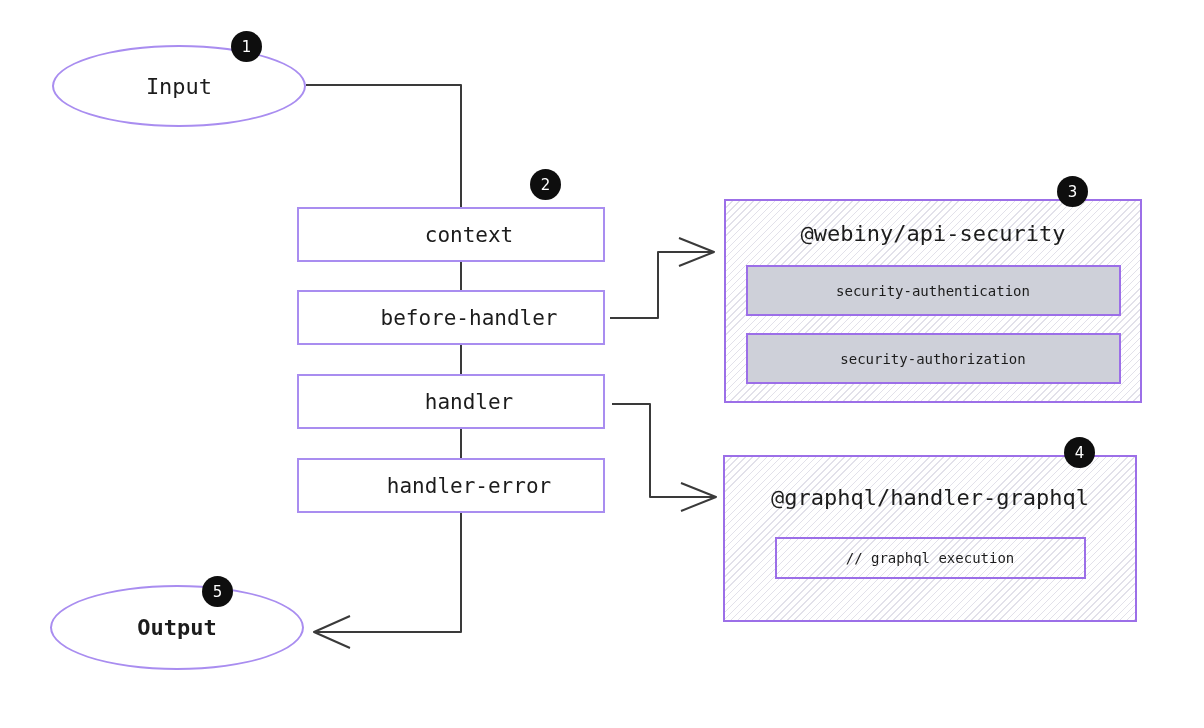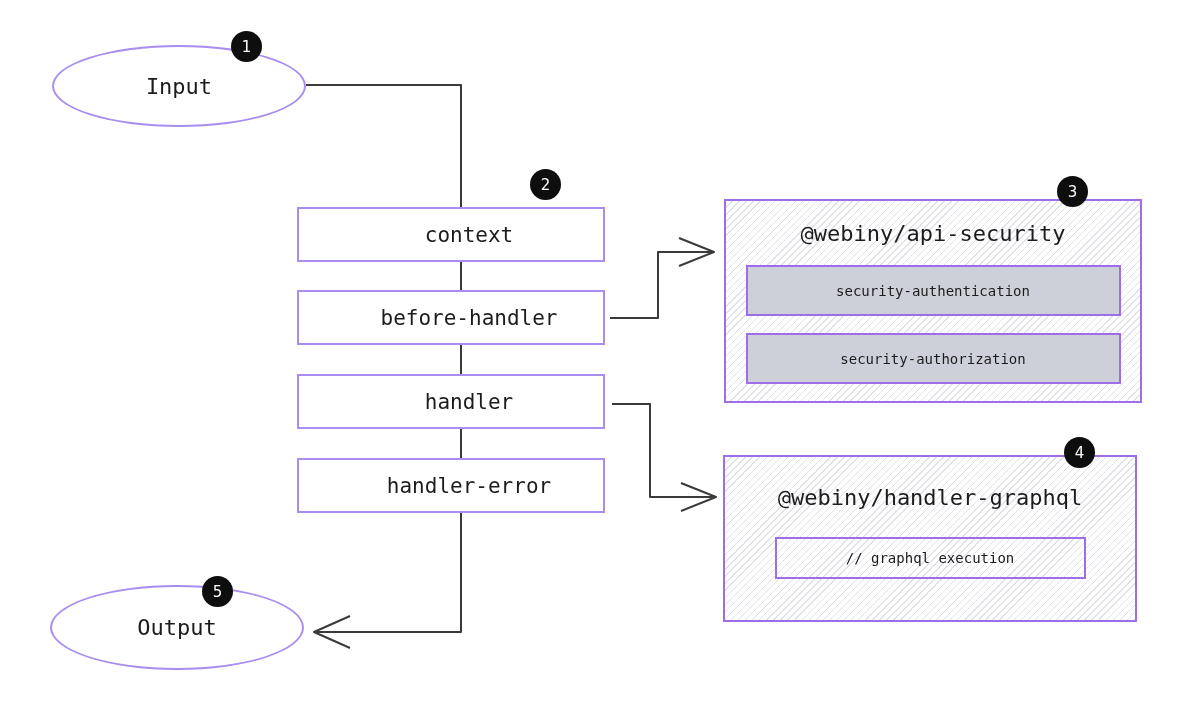--- a/index.html
+++ b/index.html
@@ -105,21 +105,21 @@
     font-family: "DejaVu Sans", "Liberation Sans", sans-serif;
     font-size: 15px;
   }
   .b1 { left: 231px; top: 31px; }
   .b2 { left: 530px; top: 169px; }
   .b3 { left: 1057px; top: 176px; }
   .b4 { left: 1064px; top: 437px; }
   .b5 { left: 202px; top: 576px; }
 
   .n-input  { left: 52px; top: 45px; width: 254px; height: 82px; }
-  .n-output { left: 50px; top: 585px; width: 254px; height: 85px; }
+  .n-output { left: 50px; top: 585px; width: 254px; height: 85px; font-weight: bold; }
   .s-context       { top: 207px; }
   .s-before        { top: 290px; }
   .s-handler       { top: 374px; }
   .s-handler-error { top: 458px; }
 </style>
 </head>
 <body>
 
 <div class="canvas">
 
@@ -149,21 +149,21 @@
     <span>handler-error</span>
   </div>
 
   <div class="package pkg-security">
     <div class="package-title">@webiny/api-security</div>
     <div class="plugin gray">security-authentication</div>
     <div class="plugin gray">security-authorization</div>
   </div>
 
   <div class="package pkg-graphql">
-    <div class="package-title">@webiny/handler-graphql</div>
+    <div class="package-title">@graphql/handler-graphql</div>
     <div class="plugin clear">// graphql execution</div>
   </div>
 
   <div class="node ellipse n-output">
     <span>Output</span>
   </div>
 
   <div class="badge b1">1</div>
   <div class="badge b2">2</div>
   <div class="badge b3">3</div>

